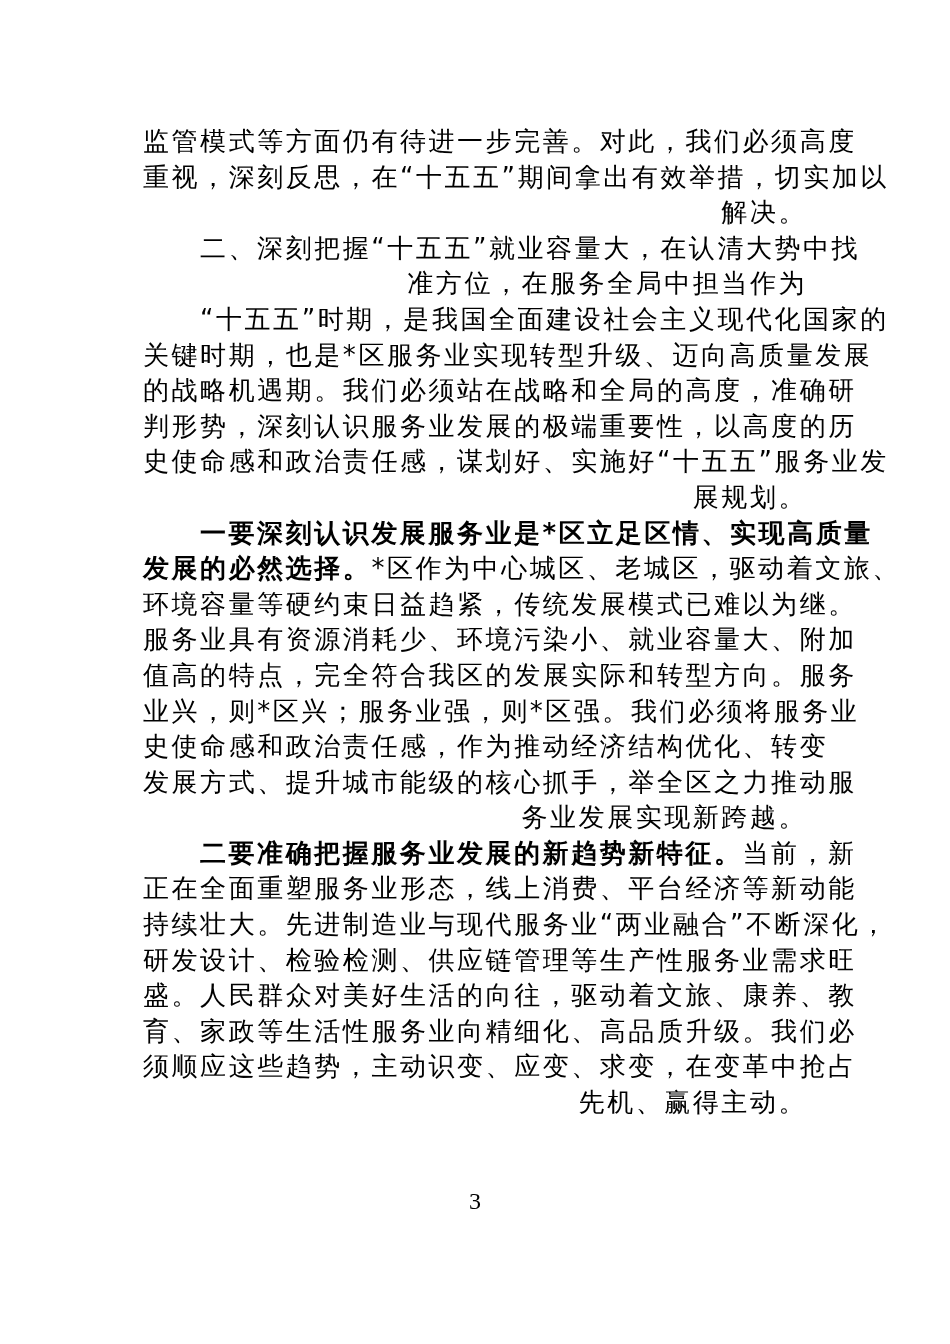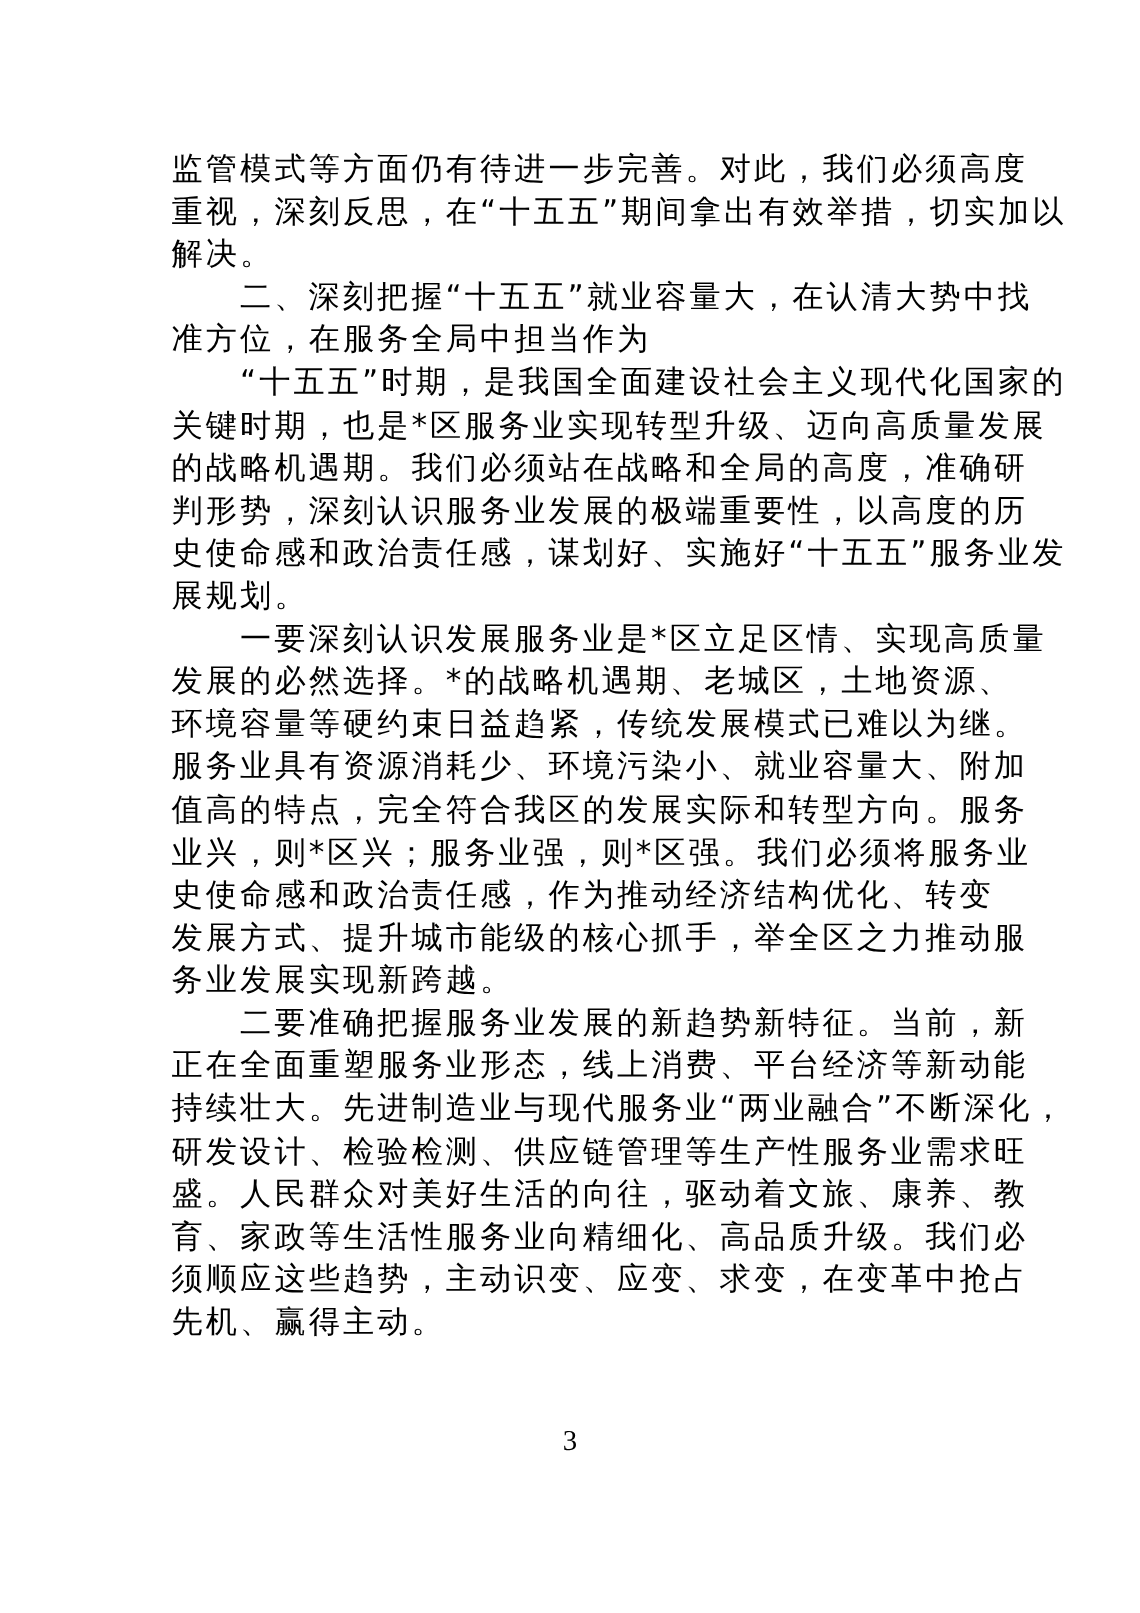--- a/index.html
+++ b/index.html
@@ -29,26 +29,27 @@
       top: 124px;
       width: 664px;
     }
     .line {
       height: 35.6px;
       line-height: 35.6px;
       font-size: 26px;
       white-space: nowrap;
       letter-spacing: 2.55px;
       overflow: visible;
+      text-align: right;
     }
     .line.indent {
       padding-left: 57px;
     }
     .bold {
-      font-weight: normal;
+      font-weight: bold;
     }
     .page-number {
       position: absolute;
       left: 0;
       width: 950px;
       top: 1188px;
       text-align: center;
       font-family: "Liberation Serif", "DejaVu Serif", serif;
       font-size: 24px;
     }
@@ -63,21 +64,21 @@
       <div class="line"><span>解决。</span></div>
       <div class="line indent"><span>二、深刻把握“十五五”就业容量大，在认清大势中找</span></div>
       <div class="line"><span>准方位，在服务全局中担当作为</span></div>
       <div class="line indent"><span>“十五五”时期，是我国全面建设社会主义现代化国家的</span></div>
       <div class="line"><span>关键时期，也是*区服务业实现转型升级、迈向高质量发展</span></div>
       <div class="line"><span>的战略机遇期。我们必须站在战略和全局的高度，准确研</span></div>
       <div class="line"><span>判形势，深刻认识服务业发展的极端重要性，以高度的历</span></div>
       <div class="line"><span>史使命感和政治责任感，谋划好、实施好“十五五”服务业发</span></div>
       <div class="line"><span>展规划。</span></div>
       <div class="line indent"><span class="bold">一要深刻认识发展服务业是*区立足区情、实现高质量</span></div>
-      <div class="line"><span class="bold">发展的必然选择。</span><span>*的战略机遇期、老城区，土地资源、</span></div>
+      <div class="line"><span class="bold">发展的必然选择。</span><span>*区作为中心城区、老城区，驱动着文旅、</span></div>
       <div class="line"><span>环境容量等硬约束日益趋紧，传统发展模式已难以为继。</span></div>
       <div class="line"><span>服务业具有资源消耗少、环境污染小、就业容量大、附加</span></div>
       <div class="line"><span>值高的特点，完全符合我区的发展实际和转型方向。服务</span></div>
       <div class="line"><span>业兴，则*区兴；服务业强，则*区强。我们必须将服务业</span></div>
       <div class="line"><span>史使命感和政治责任感，作为推动经济结构优化、转变</span></div>
       <div class="line"><span>发展方式、提升城市能级的核心抓手，举全区之力推动服</span></div>
       <div class="line"><span>务业发展实现新跨越。</span></div>
       <div class="line indent"><span class="bold">二要准确把握服务业发展的新趋势新特征。</span><span>当前，新</span></div>
       <div class="line"><span>正在全面重塑服务业形态，线上消费、平台经济等新动能</span></div>
       <div class="line"><span>持续壮大。先进制造业与现代服务业“两业融合”不断深化，</span></div>

